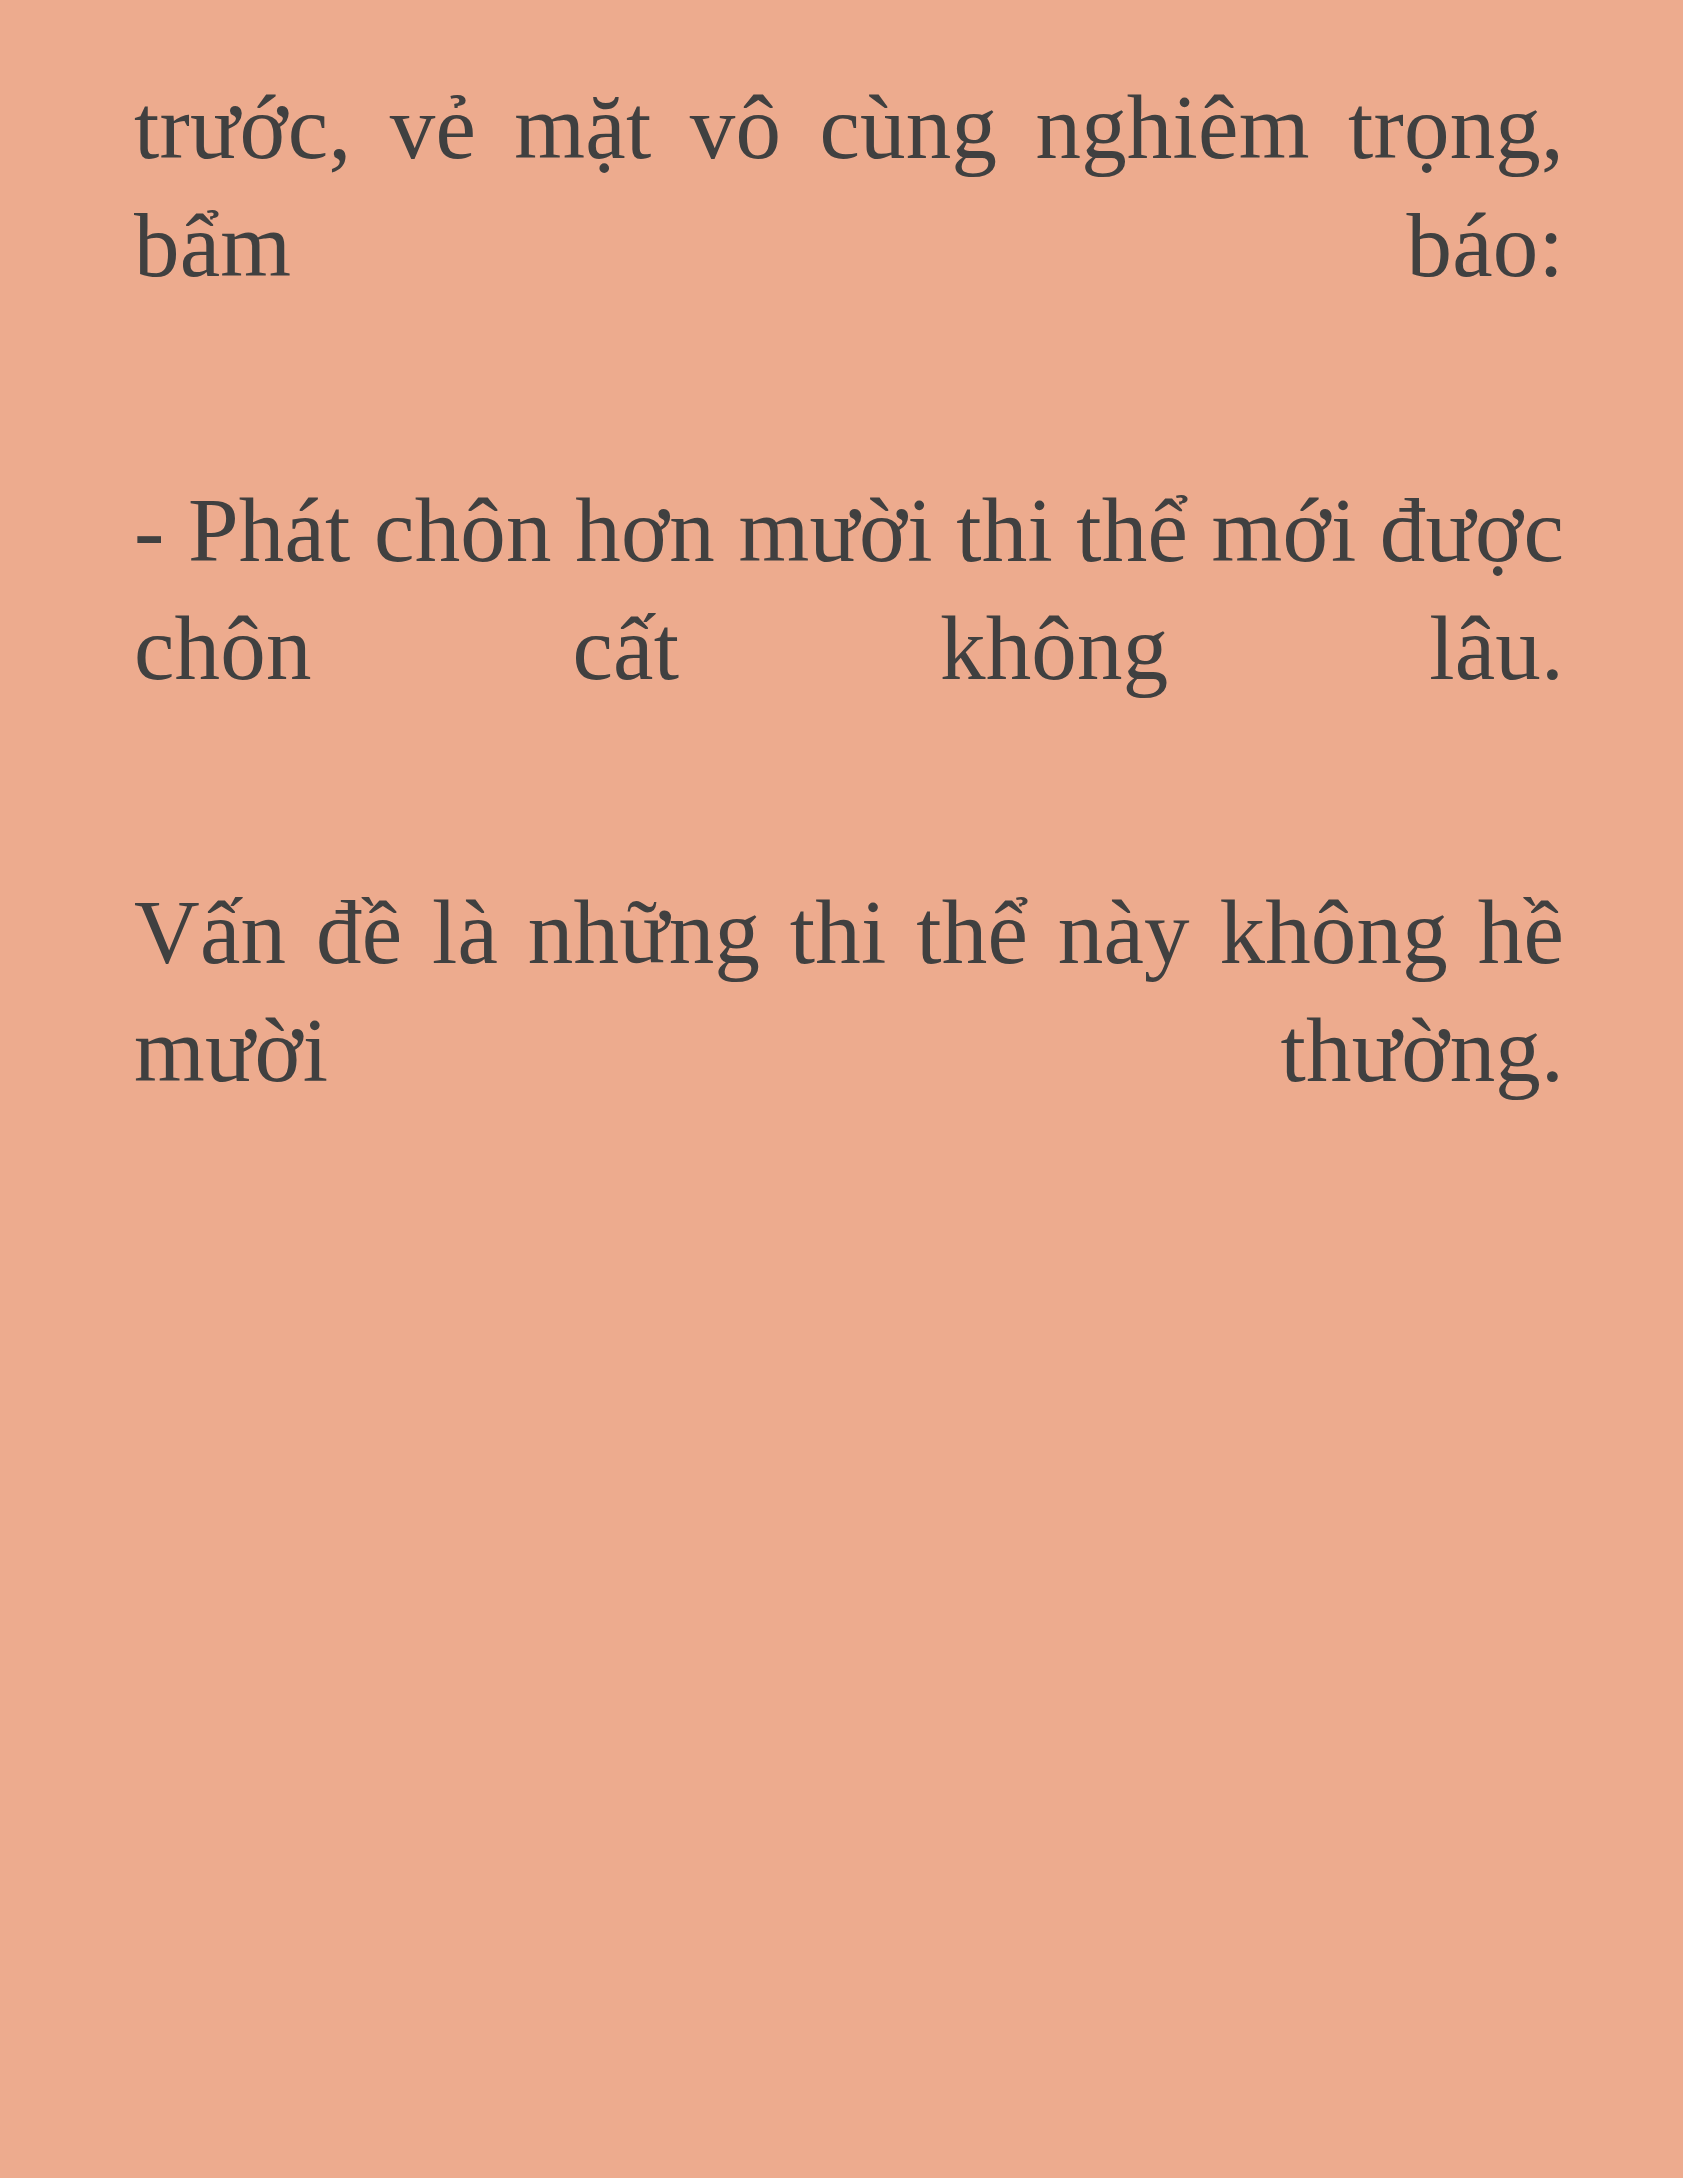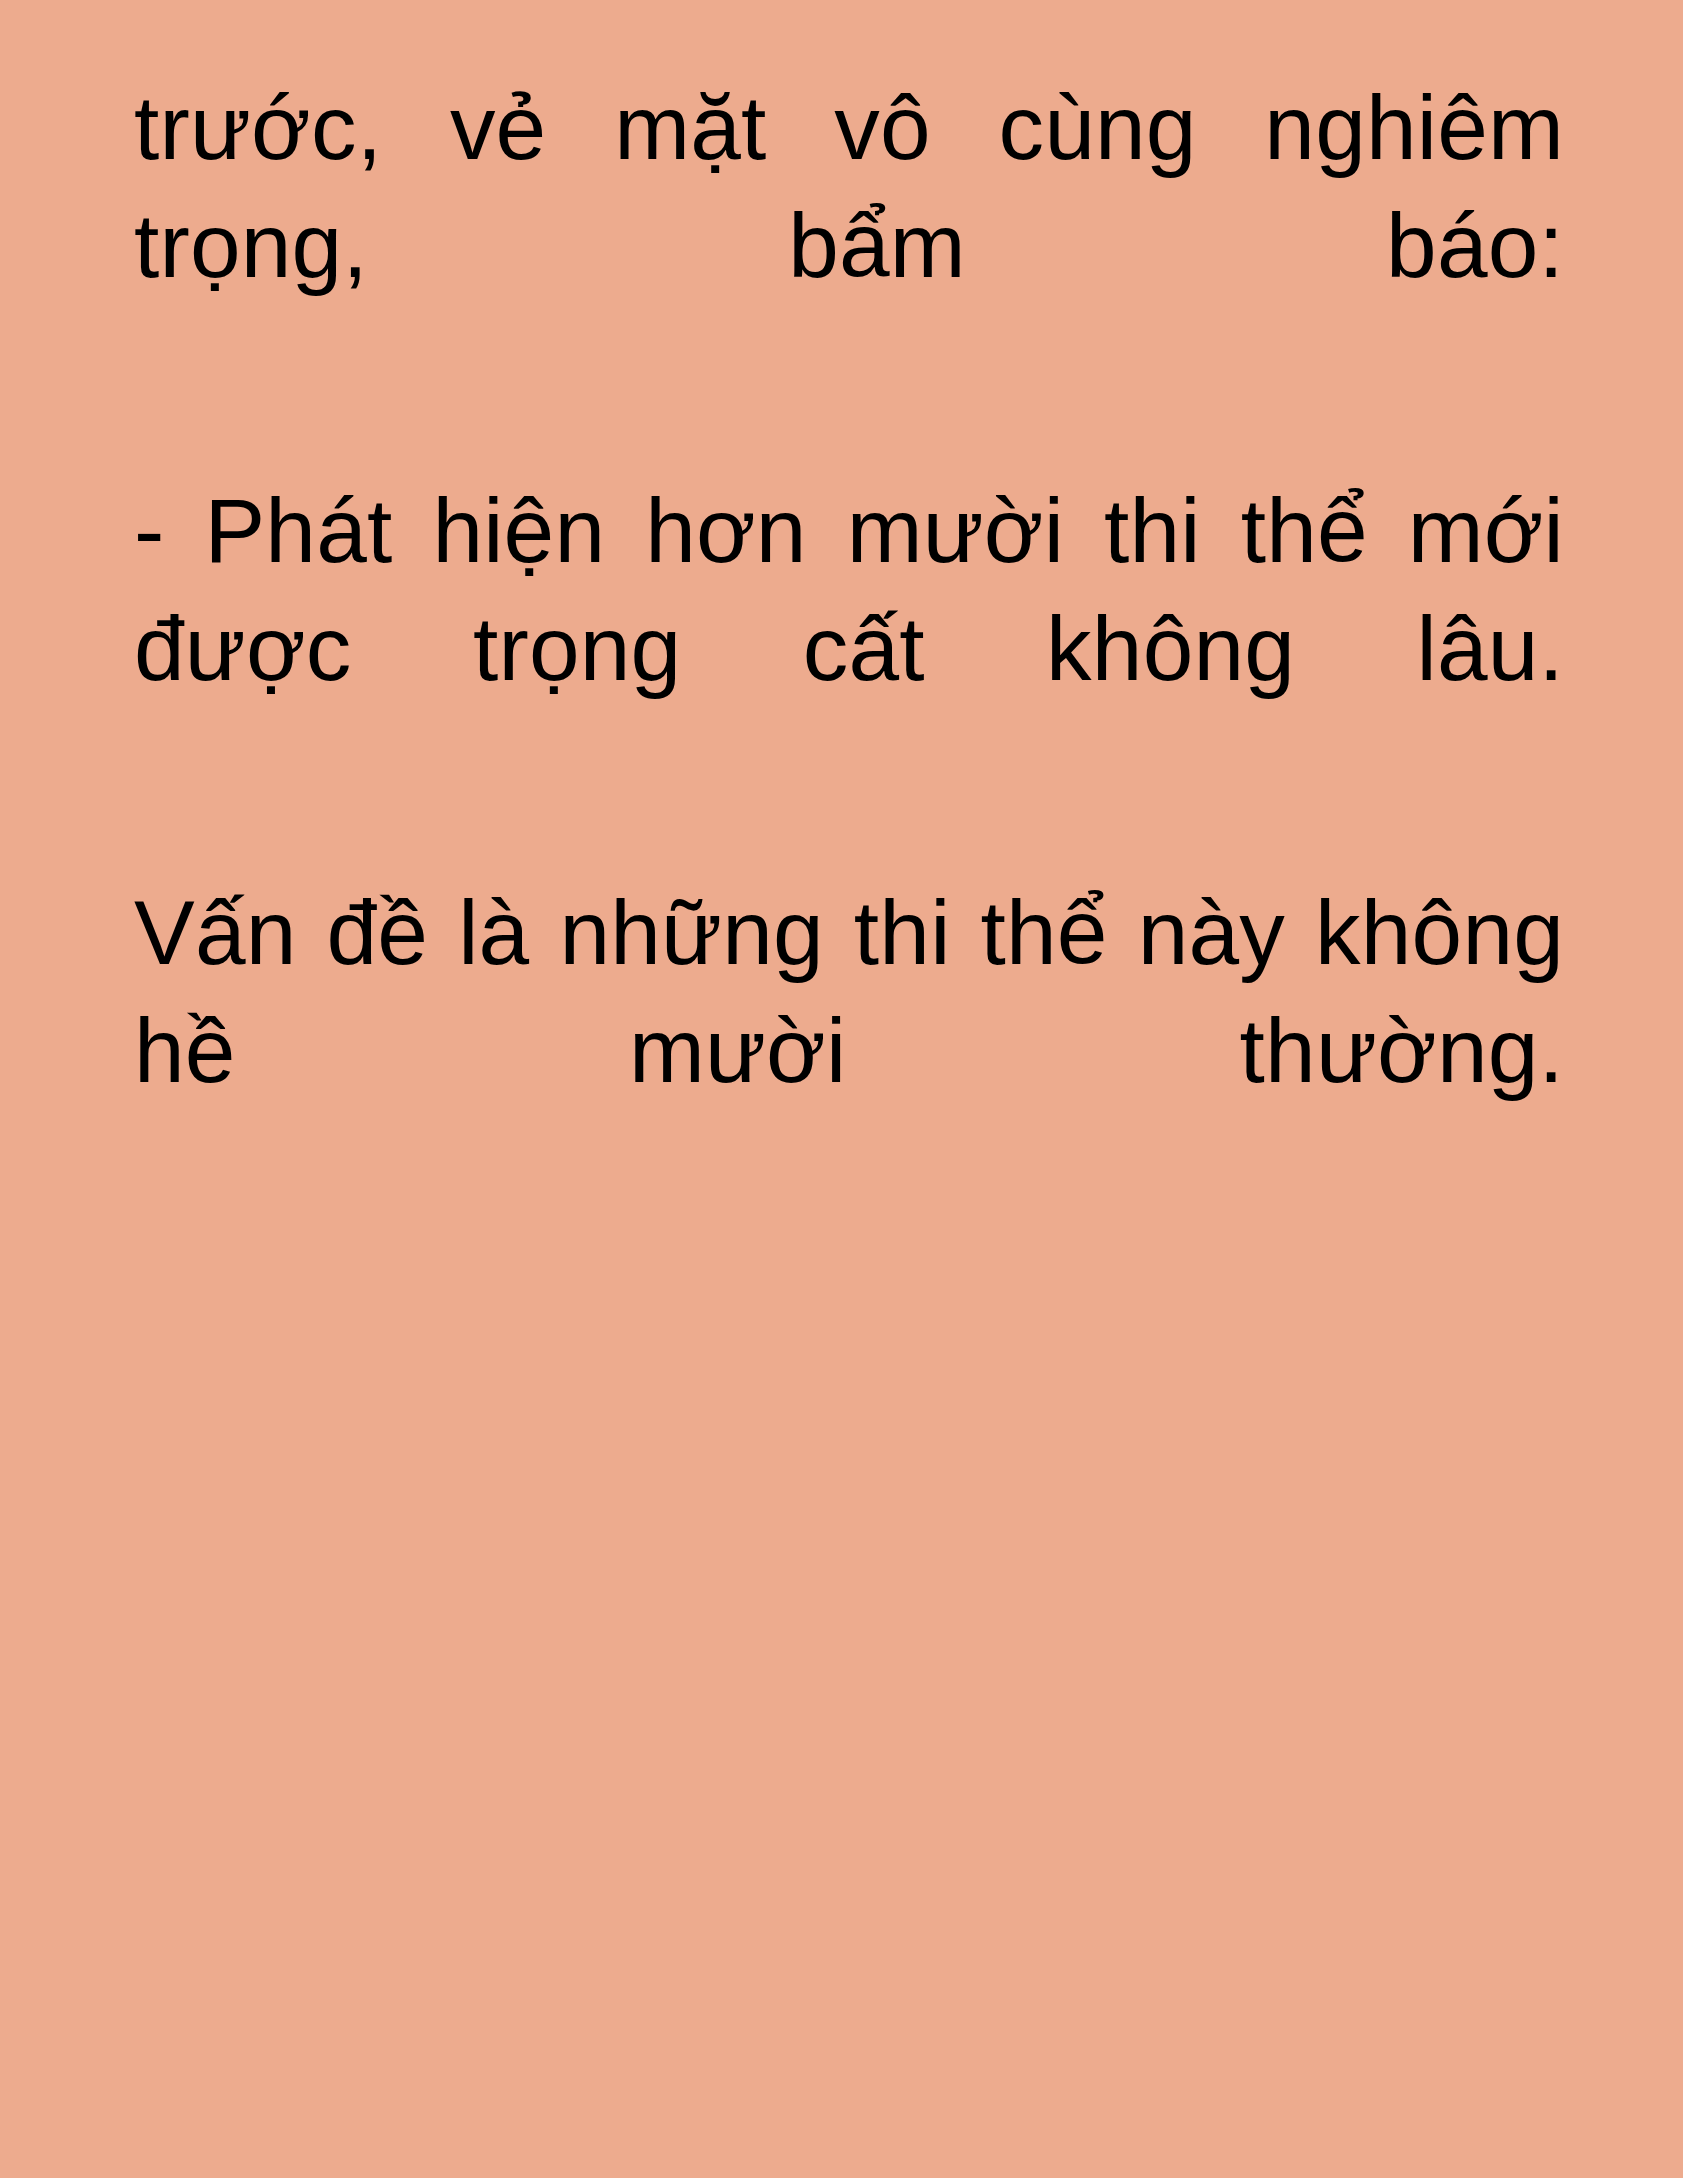--- a/index.html
+++ b/index.html
@@ -14,22 +14,22 @@
     overflow: hidden;
   }
   .page {
     box-sizing: border-box;
     width: 1683px;
     height: 2178px;
     padding: 69px 119px 0 134px;
     background: #edab8e;
   }
   .para {
-    color: #000000;
-    font-family: Liberation Sans, sans-serif;
+    color: #404040;
+    font-family: Liberation Serif, serif;
     font-size: 91px;
     line-height: 1.30;
     text-align: justify;
     text-justify: inter-word;
     margin: 0 0 71px 0;
     letter-spacing: 0.2px;
   }
   
   .para.justify-all {
     text-align-last: justify;
@@ -40,20 +40,20 @@
 </style>
 </head>
 <body>
 
 <div class="page">
 
   <p class="para justify-all">trước, vẻ mặt vô cùng nghiêm trọng, bẩm báo:</p>
 
   <div class="spacer-lg"></div>
 
-  <p class="para justify-all">- Phát hiện hơn mười thi thể mới được trọng cất không lâu.</p>
+  <p class="para justify-all">- Phát chôn hơn mười thi thể mới được chôn cất không lâu.</p>
 
   <div class="spacer-lg"></div>
 
   <p class="para justify-all">Vấn đề là những thi thể này không hề mười thường.</p>
 
 </div>
 
 
 </body></html>

